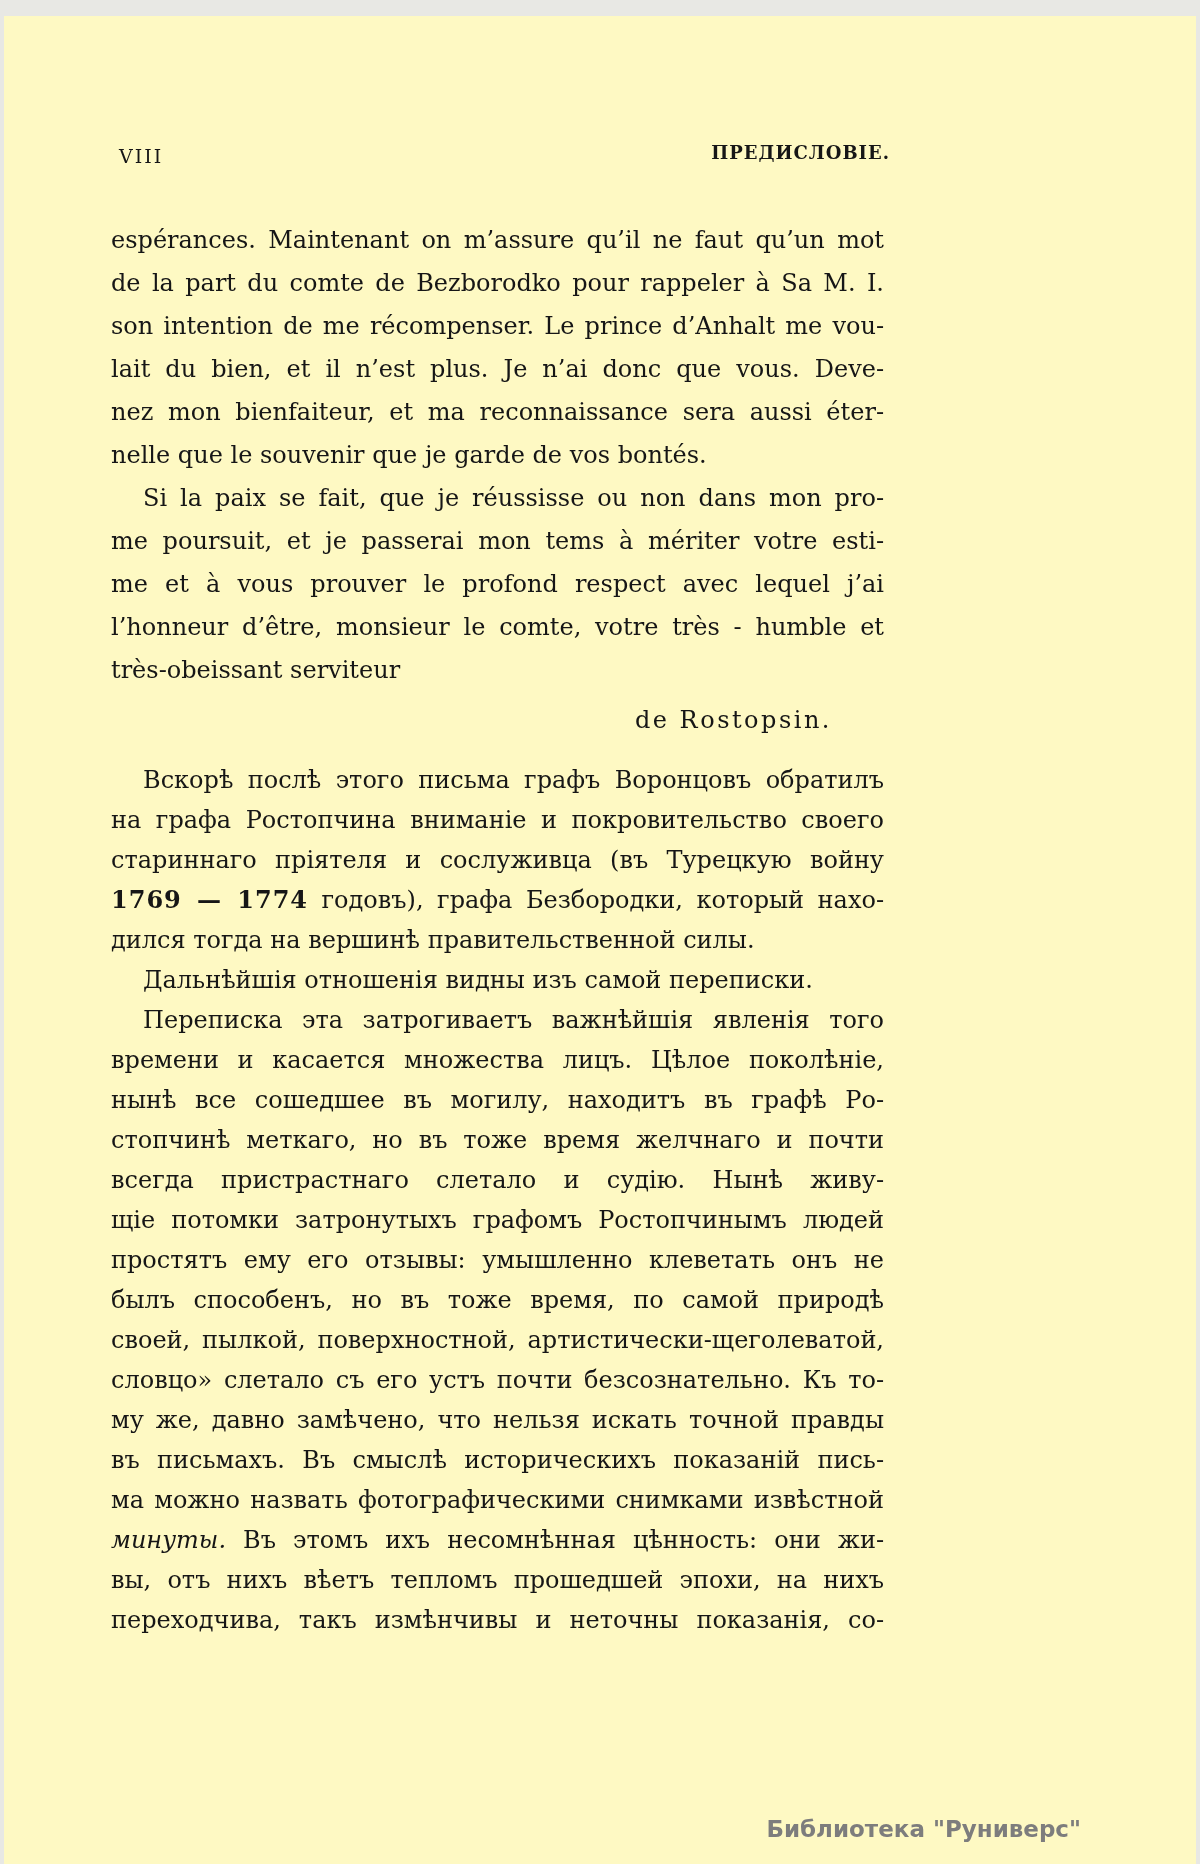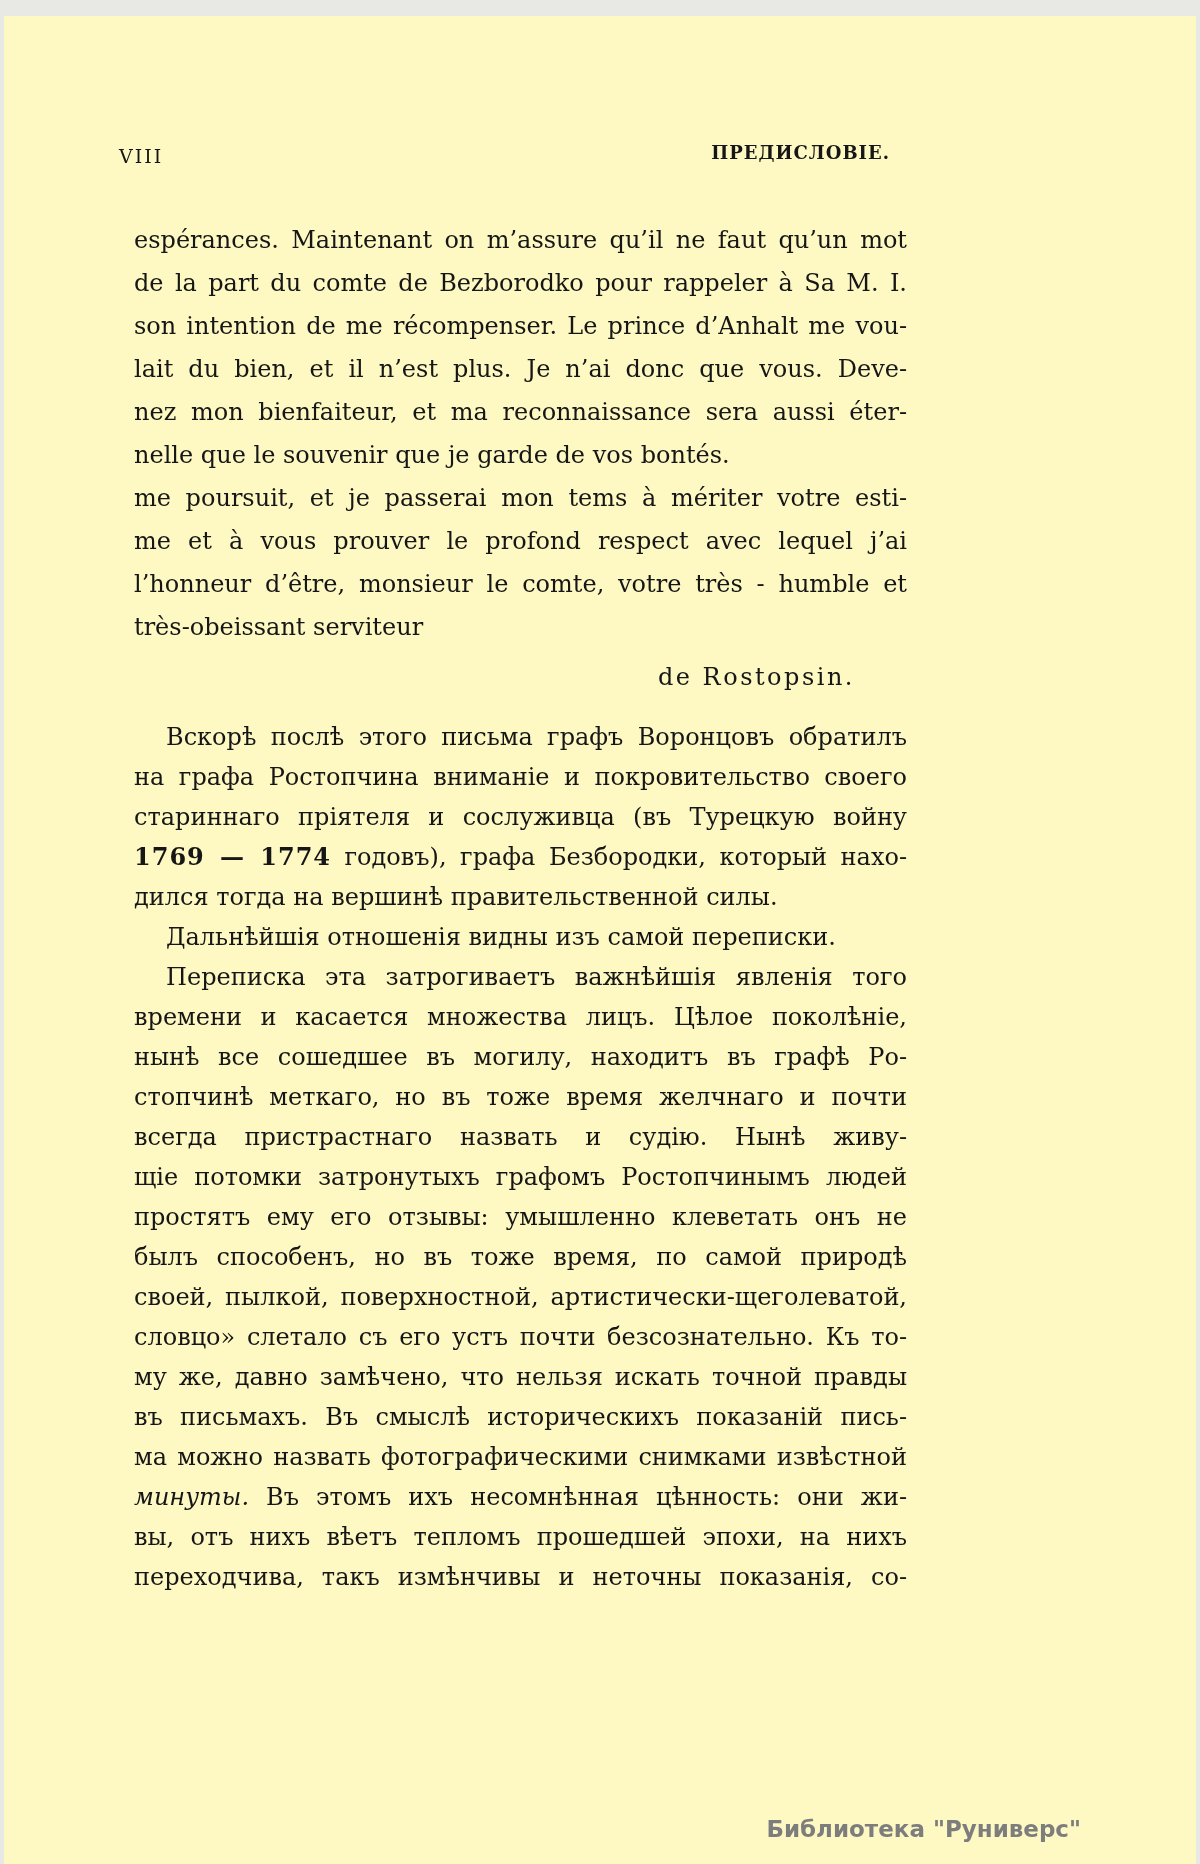--- a/index.html
+++ b/index.html
@@ -34,21 +34,21 @@
   .running-title {
     display: block;
     text-align: right;
     font-size: 18px;
     font-weight: bold;
     letter-spacing: 1px;
   }
   .text-block {
     position: absolute;
     top: 203px;
-    left: 130px;
+    left: 107px;
     width: 773px;
   }
   .paragraph { margin: 0; }
   .line {
     font-size: 24px;
     white-space: normal;
   }
   .role-letter .line { line-height: 43px; }
   .role-body .line, .role-signature .line { line-height: 40px; }
   .line.just {
@@ -93,20 +93,21 @@
   <div class="text-block">
       <div class="paragraph role-letter">
         <div class="line just">espérances. Maintenant on m’assure qu’il ne faut qu’un mot</div>
         <div class="line just">de la part du comte de Bezborodko pour rappeler à Sa M. I.</div>
         <div class="line just">son intention de me récompenser. Le prince d’Anhalt me vou-</div>
         <div class="line just">lait du bien, et il n’est plus. Je n’ai donc que vous. Deve-</div>
         <div class="line just">nez mon bienfaiteur, et ma reconnaissance sera aussi éter-</div>
         <div class="line">nelle que le souvenir que je garde de vos bontés.</div>
       </div>
       <div class="paragraph role-letter">
+        <div class="line just indent">Si la paix se fait, que je réussisse ou non dans mon pro-</div>
         <div class="line just">me poursuit, et je passerai mon tems à mériter votre esti-</div>
         <div class="line just">me et à vous prouver le profond respect avec lequel j’ai</div>
         <div class="line just">l’honneur d’être, monsieur le comte, votre très - humble et</div>
         <div class="line">très-obeissant serviteur</div>
       </div>
       <div class="paragraph role-signature">
         <div class="line">de Rostopsin.</div>
       </div>
       <div class="paragraph role-body">
         <div class="line just indent">Вскорѣ послѣ этого письма графъ Воронцовъ обратилъ</div>
@@ -116,21 +117,21 @@
         <div class="line">дился тогда на вершинѣ правительственной силы.</div>
       </div>
       <div class="paragraph role-body">
         <div class="line indent">Дальнѣйшія отношенія видны изъ самой переписки.</div>
       </div>
       <div class="paragraph role-body">
         <div class="line just indent">Переписка эта затрогиваетъ важнѣйшія явленія того</div>
         <div class="line just">времени и касается множества лицъ. Цѣлое поколѣніе,</div>
         <div class="line just">нынѣ все сошедшее въ могилу, находитъ въ графѣ Ро-</div>
         <div class="line just">стопчинѣ меткаго, но въ тоже время желчнаго и почти</div>
-        <div class="line just">всегда пристрастнаго назвать и судію. Нынѣ живу-</div>
+        <div class="line just">всегда пристрастнаго слетало и судію. Нынѣ живу-</div>
         <div class="line just">щіе потомки затронутыхъ графомъ Ростопчинымъ людей</div>
         <div class="line just">простятъ ему его отзывы: умышленно клеветать онъ не</div>
         <div class="line just">былъ способенъ, но въ тоже время, по самой природѣ</div>
         <div class="line just">своей, пылкой, поверхностной, артистически-щеголеватой,</div>
         <div class="line just">словцо» слетало съ его устъ почти безсознательно. Къ то-</div>
         <div class="line just">му же, давно замѣчено, что нельзя искать точной правды</div>
         <div class="line just">въ письмахъ. Въ смыслѣ историческихъ показаній пись-</div>
         <div class="line just">ма можно назвать фотографическими снимками извѣстной</div>
         <div class="line just"><em>минуты.</em> Въ этомъ ихъ несомнѣнная цѣнность: они жи-</div>
         <div class="line just">вы, отъ нихъ вѣетъ тепломъ прошедшей эпохи, на нихъ</div>

